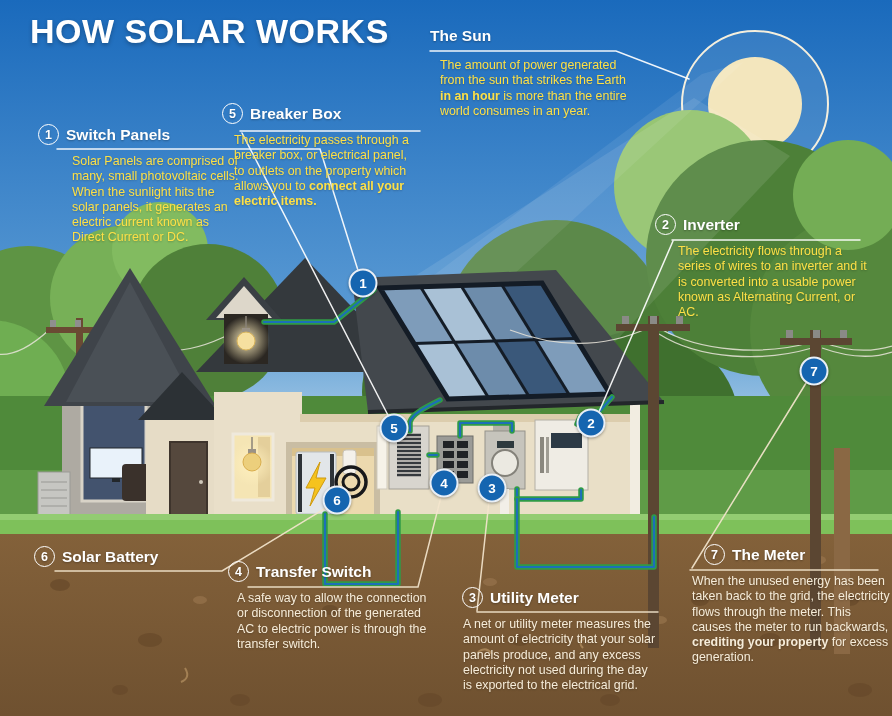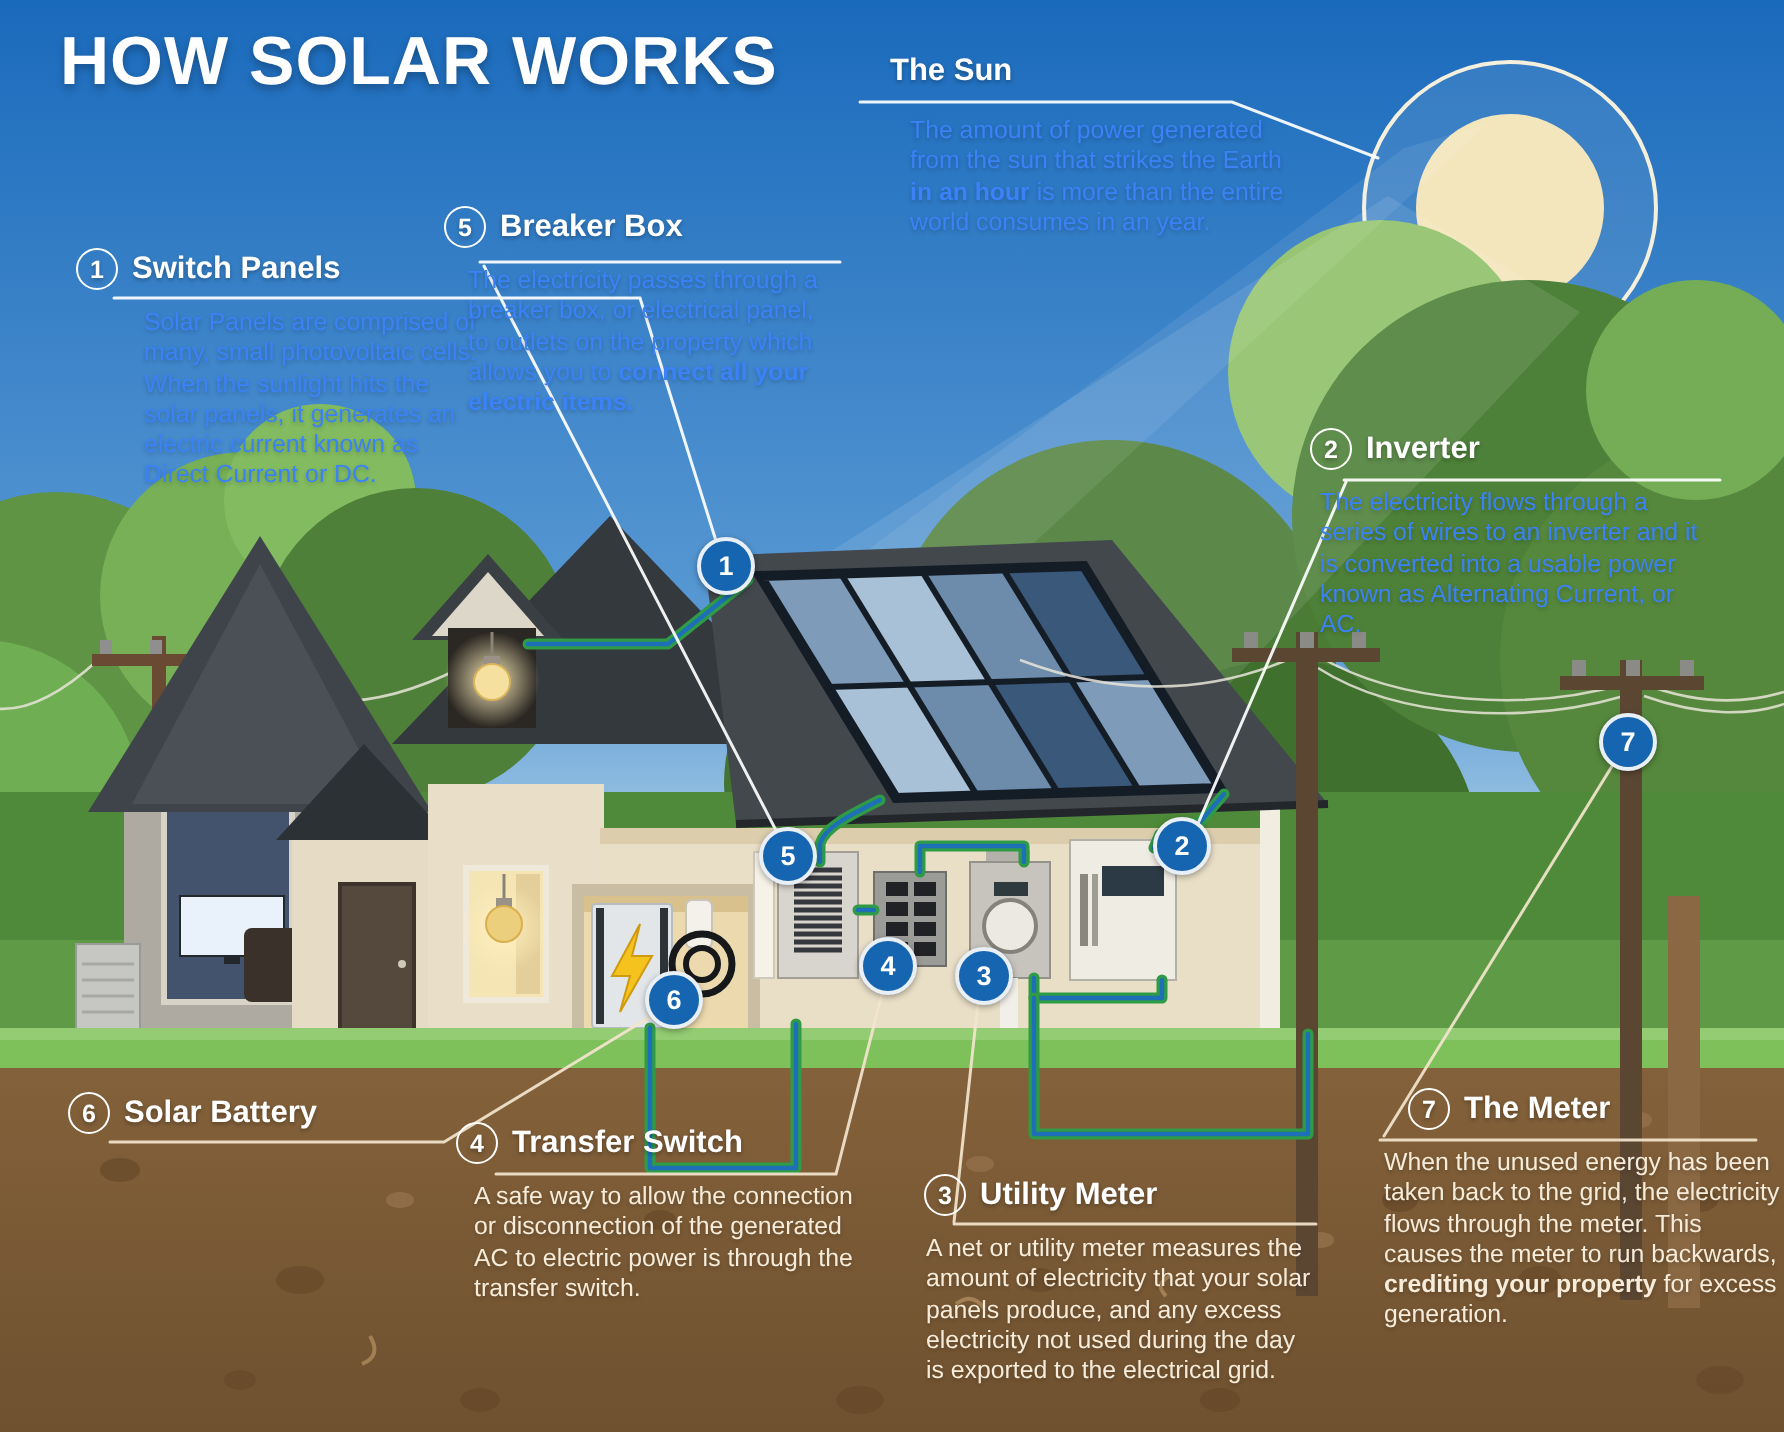--- a/index.html
+++ b/index.html
@@ -11,21 +11,21 @@
   .title{
     position:absolute;left:30px;top:12px;
     font-size:34px;font-weight:bold;letter-spacing:.5px;color:#fff;
     text-shadow:0 2px 4px rgba(0,0,0,.28);
   }
   .sec{position:absolute;color:#fff;}
   .sec-h{display:flex;align-items:center;gap:7px;font-weight:bold;font-size:15.5px;
     text-shadow:0 1px 2px rgba(0,0,0,.3);}
   .numcirc{width:19px;height:19px;border:1.7px solid currentColor;border-radius:50%;
     display:inline-flex;align-items:center;justify-content:center;font-size:12.5px;flex:0 0 auto;}
-  .sec-b{margin-top:9px;font-size:12.4px;line-height:1.23;color:#3b82f6;
+  .sec-b{margin-top:9px;font-size:12.4px;line-height:1.23;color:#fde047;
     text-shadow:0 1px 2px rgba(0,0,0,.22);}
   .sec.bottom .sec-b{color:#f6ecd9;}
   .sec-b b{font-weight:bold;color:inherit;}
   .marker{
     position:absolute;width:25px;height:25px;border-radius:50%;
     background:#1565b0;border:2px solid #e9eff6;color:#fff;
     font-weight:bold;font-size:13.5px;display:flex;align-items:center;justify-content:center;
     transform:translate(-50%,-50%);box-shadow:0 1px 3px rgba(0,0,0,.35);
   }
 </style>
@@ -302,21 +302,21 @@
       <path d="M 477 612 H 658"></path>
       <path d="M 477 611 L 490 492"></path>
       <path d="M 690 570 H 878"></path>
       <path d="M 692 568 L 811 375"></path>
     </g>
   </g>
 </svg>
 
 <div class="title">HOW SOLAR WORKS</div>
 
-<div class="sec" style="left:445px;top:27px;width:220px">
+<div class="sec" style="left:430px;top:27px;width:220px">
   <div class="sec-h">
     <span>The Sun</span>
   </div>
   <div class="sec-b" style="margin-left:10px;width:196px;margin-top:13px"><span>The amount of power generated from the sun that strikes the Earth </span><b>in an hour</b><span> is more than the entire world consumes in an year.</span></div>
 </div>
 
 <div class="sec" style="left:38px;top:124px;width:300px">
   <div class="sec-h">
     <span class="numcirc">1</span>
     <span>Switch Panels</span>
@@ -330,21 +330,21 @@
     <span>Breaker Box</span>
   </div>
   <div class="sec-b" style="margin-left:12px;width:185px"><span>The electricity passes through a breaker box, or electrical panel, to outlets on the property which allows you to </span><b>connect all your electric items.</b></div>
 </div>
 
 <div class="sec" style="left:655px;top:214px;width:220px">
   <div class="sec-h">
     <span class="numcirc">2</span>
     <span>Inverter</span>
   </div>
-  <div class="sec-b" style="margin-left:5px;width:196px"><span>The electricity flows through a series of wires to an inverter and it is converted into a usable power known as Alternating Current, or AC.</span></div>
+  <div class="sec-b" style="margin-left:23px;width:196px"><span>The electricity flows through a series of wires to an inverter and it is converted into a usable power known as Alternating Current, or AC.</span></div>
 </div>
 
 <div class="sec bottom" style="left:34px;top:546px;width:220px">
   <div class="sec-h">
     <span class="numcirc">6</span>
     <span>Solar Battery</span>
   </div>
 </div>
 
 <div class="sec bottom" style="left:228px;top:561px;width:220px">

